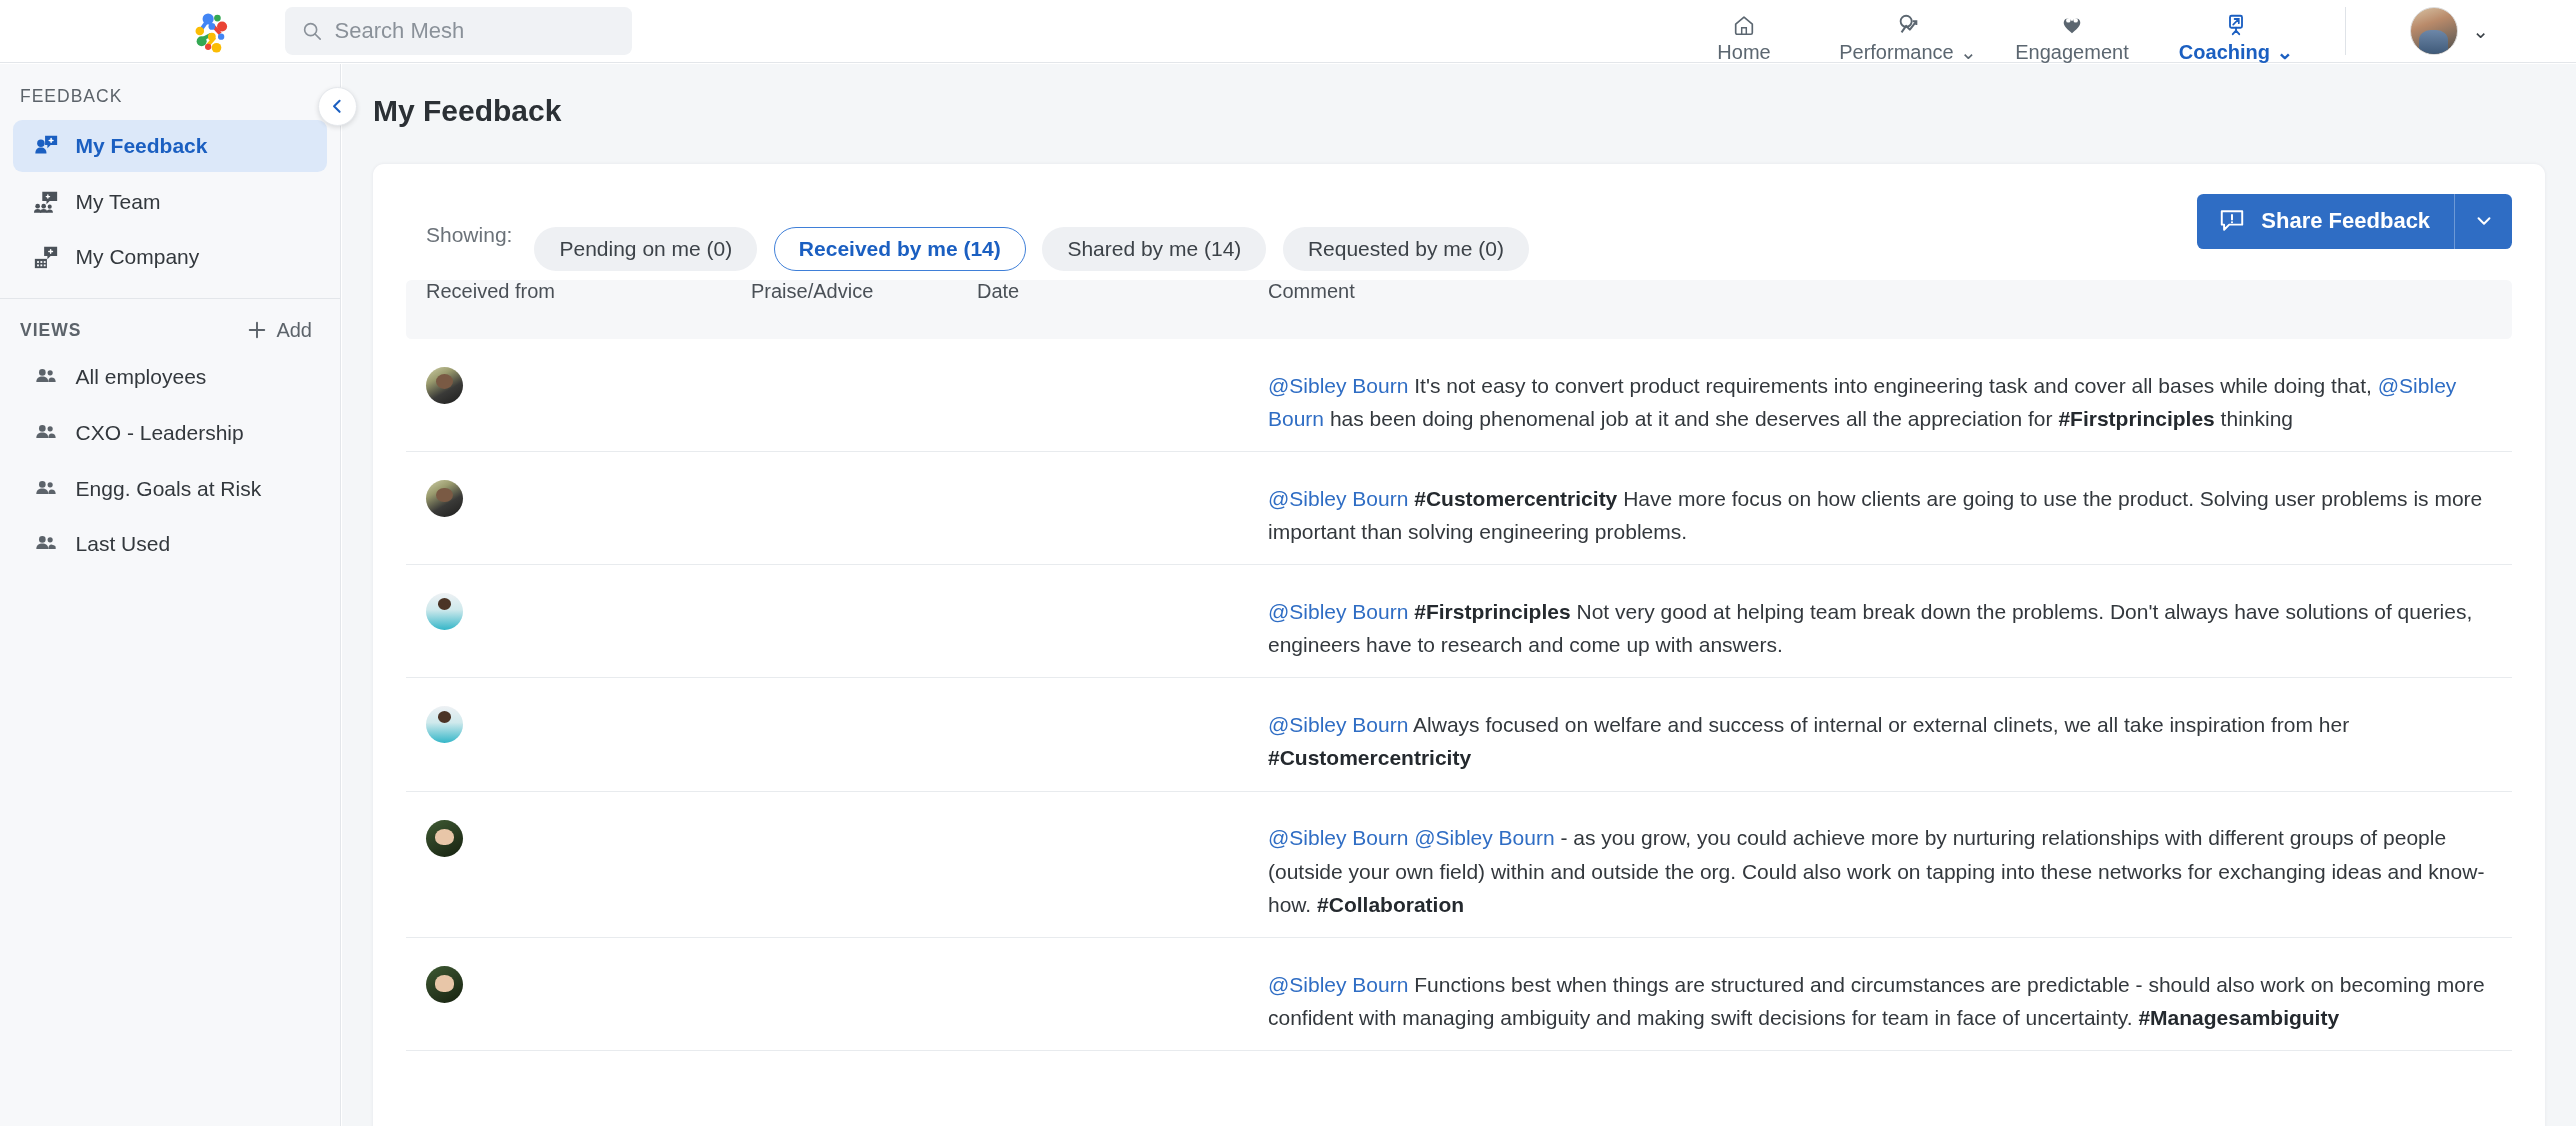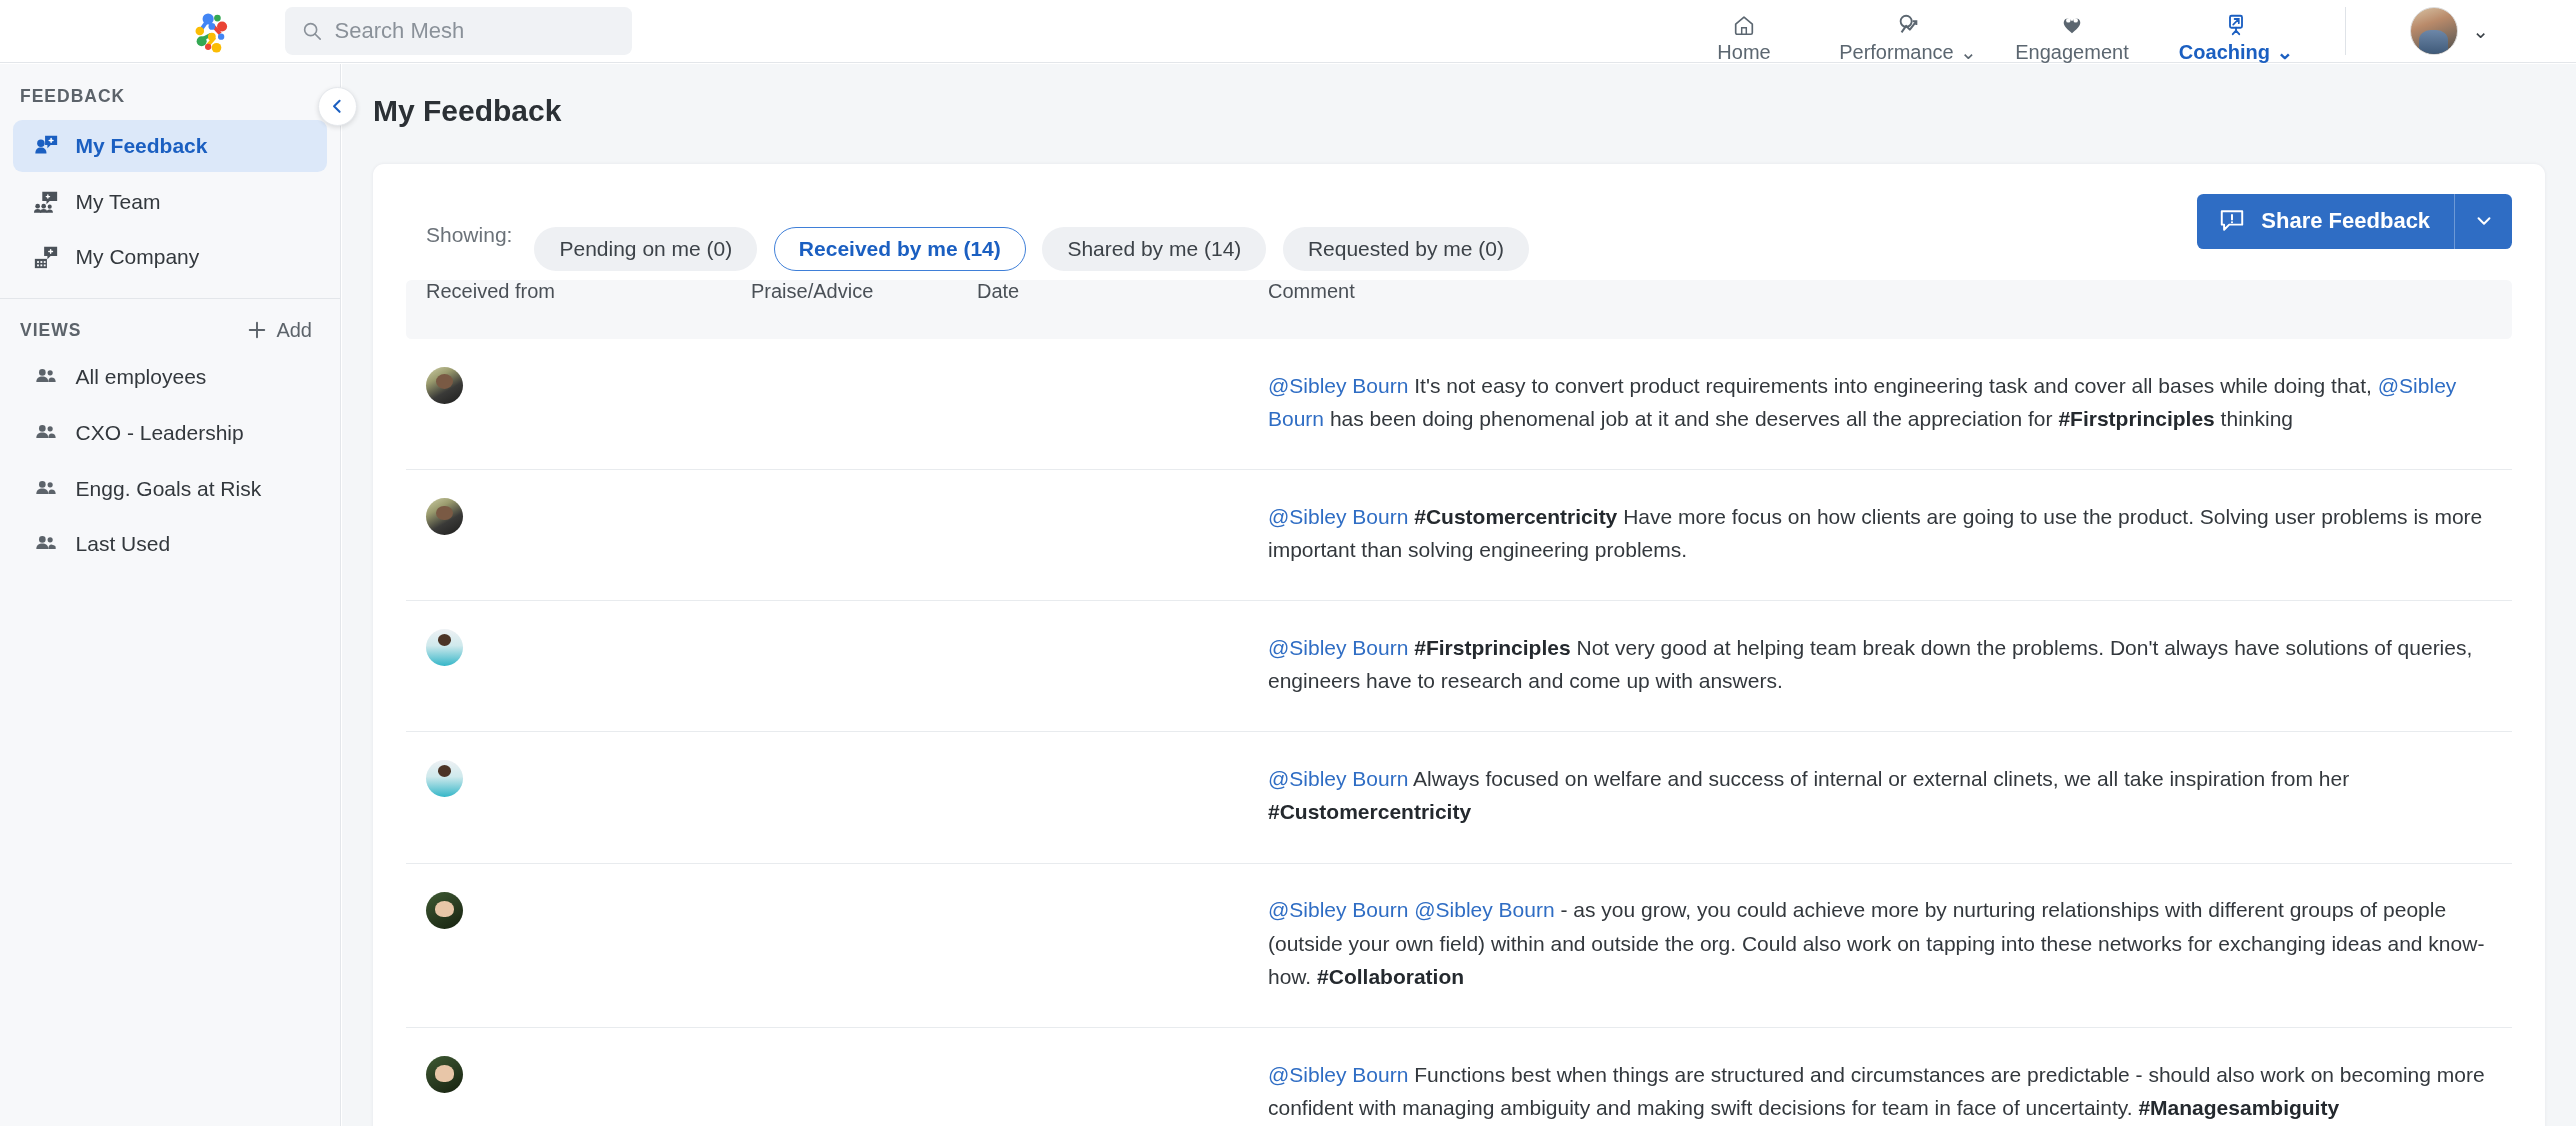--- a/index.html
+++ b/index.html
@@ -73,21 +73,21 @@
   
   .sidebar {
     position: absolute; left: 0; top: 64px;
     width: 341px; height: 1063px;
     background: #f7f8fa;
     border-right: 0.9px solid #e3e6ea;
     padding-top: 22px;
   }
   .side-head {
     font-size: 17.5px; letter-spacing: 1px; color: #5c636a;
-    font-weight: 700; padding: 0 20px; margin-bottom: 13px;
+    font-weight: 400; padding: 0 20px; margin-bottom: 13px;
   }
   .side-item {
     height: 52px; display: flex; align-items: center; gap: 16.6px;
     padding: 0 20px; margin: 0 13px 3.7px 13px;
     border-radius: 9.2px; cursor: pointer; color: #33383d; font-size: 21px;
   }
   .side-item .si-ico { width: 26px; height: 26px; display:flex; align-items:center; justify-content:center; flex:none; }
   .side-item.active { background: #dce8f9; color: #1b5fc1; font-weight: 600; }
   .side-sep { height: 0.9px; background: #e3e6ea; margin: 14.7px 0 0 0; }
   .views-head {
@@ -154,21 +154,21 @@
     font-size: 20px; color: #4a5057;
   }
   .c1 { width: 345px; padding-left: 20px; }
   .c2 { width: 226px; }
   .c3 { width: 267px; }
   .c4 { flex: 1; padding-right: 18.4px; margin-left: 24px; }
 
   .trow {
     display: flex; align-items: flex-start;
     border-bottom: 0.9px solid #e8ebee;
-    padding: 28px 0 34px 0;
+    padding: 28px 0 16px 0;
     min-height: 107px;
   }
   .who { display: flex; align-items: center; gap: 15.7px; }
   .av {
     width: 37px; height: 37px; border-radius: 50%; flex: none;
     overflow: hidden; position: relative; background: #e8eaed;
   }
   .av.ulric { background: linear-gradient(150deg,#cfd0a8 0%, #9a9b6e 30%, #3a3a38 62%, #1d1d1c 100%); }
   .av.ulric::after { content:""; position:absolute; left:26%; top:20%; width:46%; height:40%; background:#7a5a44; border-radius:50%; }
   .av.timin { background: linear-gradient(180deg,#eef1f4 0%, #cfe9ec 45%, #34b6c8 100%); }

